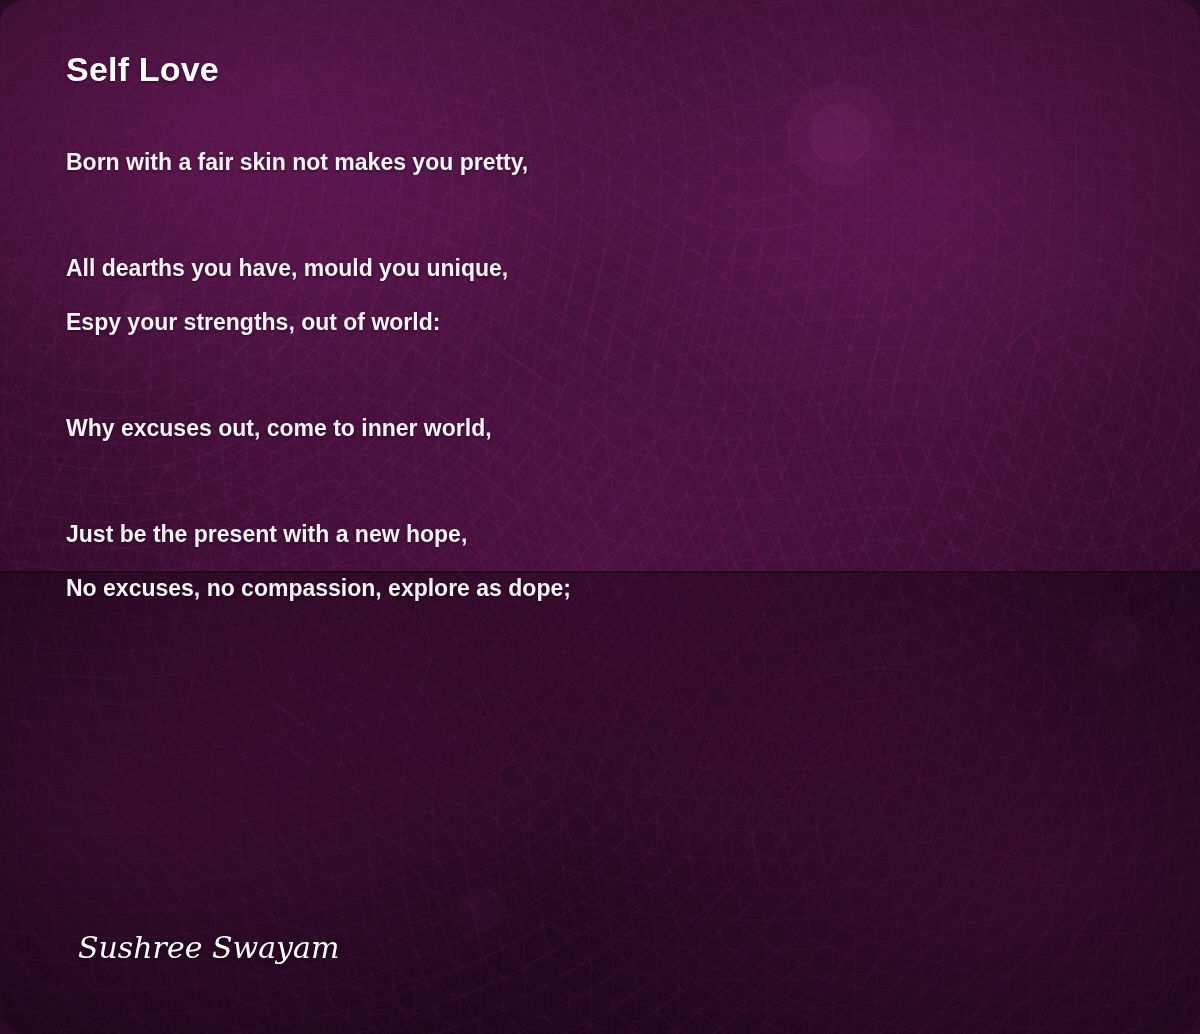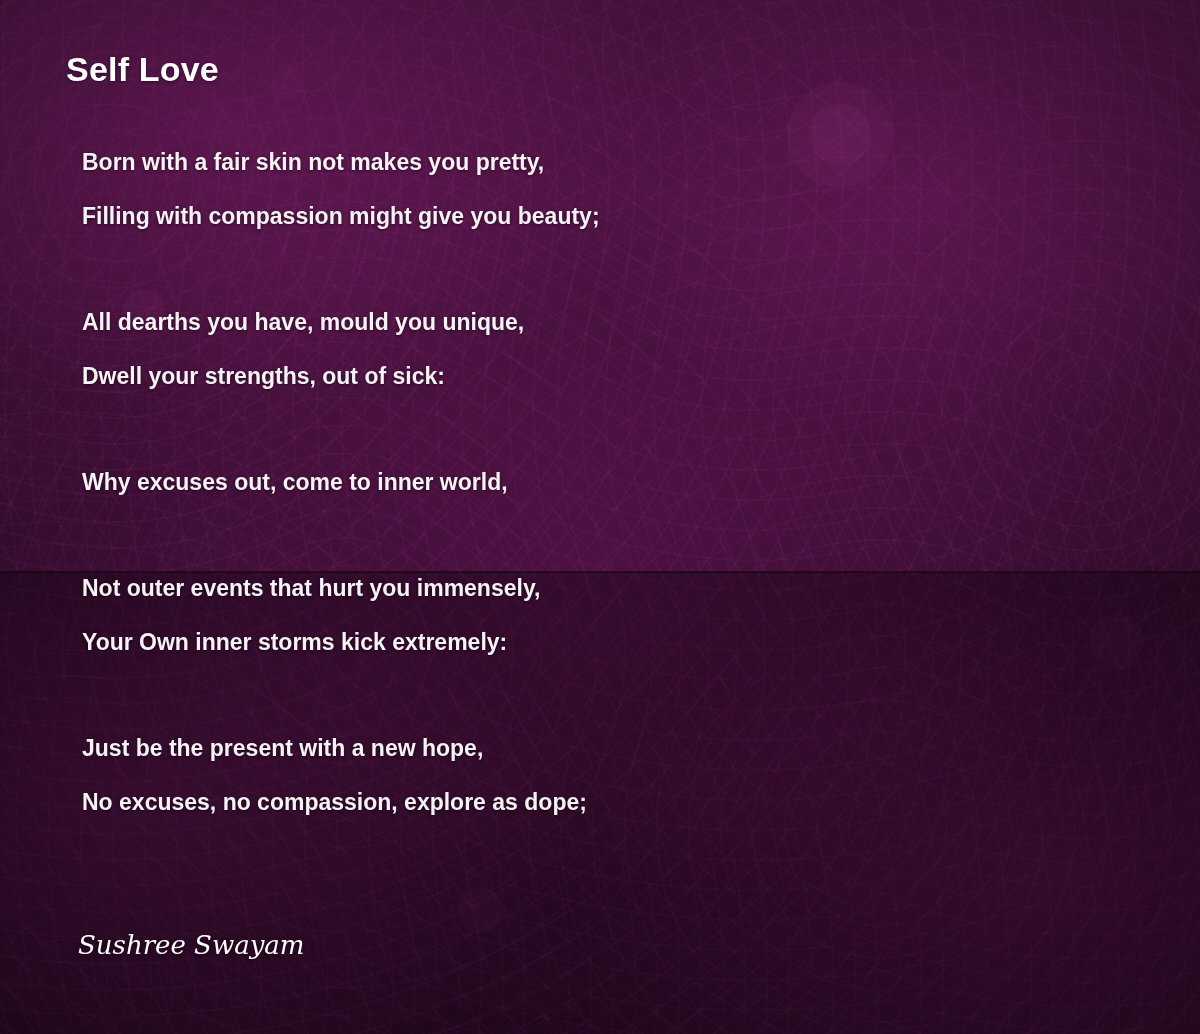--- a/index.html
+++ b/index.html
@@ -7,20 +7,21 @@
     padding: 0;
     background: #2b0a26;
   }
   .page {
     position: relative;
     width: 1200px;
     height: 1034px;
     overflow: hidden;
     background: #3d0f35;
     font-family: "Liberation Sans", sans-serif;
+    border-radius: 25px;
   }
 
   
   .bg-base {
     position: absolute;
     inset: 0;
     background:
       radial-gradient(ellipse 55% 40% at 18% 12%, rgba(122,28,102,0.55), rgba(122,28,102,0) 70%),
       radial-gradient(ellipse 45% 35% at 78% 18%, rgba(112,26,94,0.50), rgba(112,26,94,0) 70%),
       radial-gradient(ellipse 60% 45% at 50% 55%, rgba(95,20,80,0.45), rgba(95,20,80,0) 72%),
@@ -84,38 +85,38 @@
   }
   .poem-title {
     color: #ffffff;
     font-size: 34px;
     font-weight: bold;
     letter-spacing: 0.2px;
     margin: 0 0 46px 0;
     text-shadow: 0 1px 3px rgba(0,0,0,0.5);
   }
   .stanza {
-    margin: 0 0 52px 16px;
+    margin: 0 0 52px 0;
   }
   .line {
     color: #f7f2f6;
     font-size: 23px;
     font-weight: bold;
     line-height: 54px;
     text-shadow: 0 1px 3px rgba(0,0,0,0.55);
     white-space: pre;
   }
   .author {
     position: absolute;
     left: 78px;
     top: 930px;
     color: #ffffff;
     font-family: "DejaVu Serif", serif;
     font-style: italic;
-    font-size: 26px;
+    font-size: 30px;
     text-shadow: 0 1px 4px rgba(0,0,0,0.55);
   }
 </style>
 </head>
 <body>
 
 <div class="page">
 
   <div class="bg-base"></div>
   <div class="bg-swirls"></div>
@@ -124,36 +125,31 @@
   <div class="bg-band-bottom"></div>
   <div class="bg-seam"></div>
   <div class="bg-vignette"></div>
 
   <div class="content">
 
     <h1 class="poem-title">Self Love</h1>
 
     <div class="stanza">
       <div class="line">Born with a fair skin not makes you pretty,</div>
-      <div class="line">Filling with compassion might give you beauty;</div>
     </div>
 
     <div class="stanza">
       <div class="line">All dearths you have, mould you unique,</div>
-      <div class="line">Dwell your strengths, out of sick:</div>
+      <div class="line">Espy your strengths, out of world:</div>
     </div>
 
     <div class="stanza">
       <div class="line">Why excuses out, come to inner world,</div>
     </div>
 
-    <div class="stanza">
-      <div class="line">Not outer events that hurt you immensely,</div>
-      <div class="line">Your Own inner storms kick extremely:</div>
-    </div>
 
     <div class="stanza">
       <div class="line">Just be the present with a new hope,</div>
       <div class="line">No excuses, no compassion, explore as dope;</div>
     </div>
 
   </div>
 
   <div class="author">Sushree Swayam</div>
 

